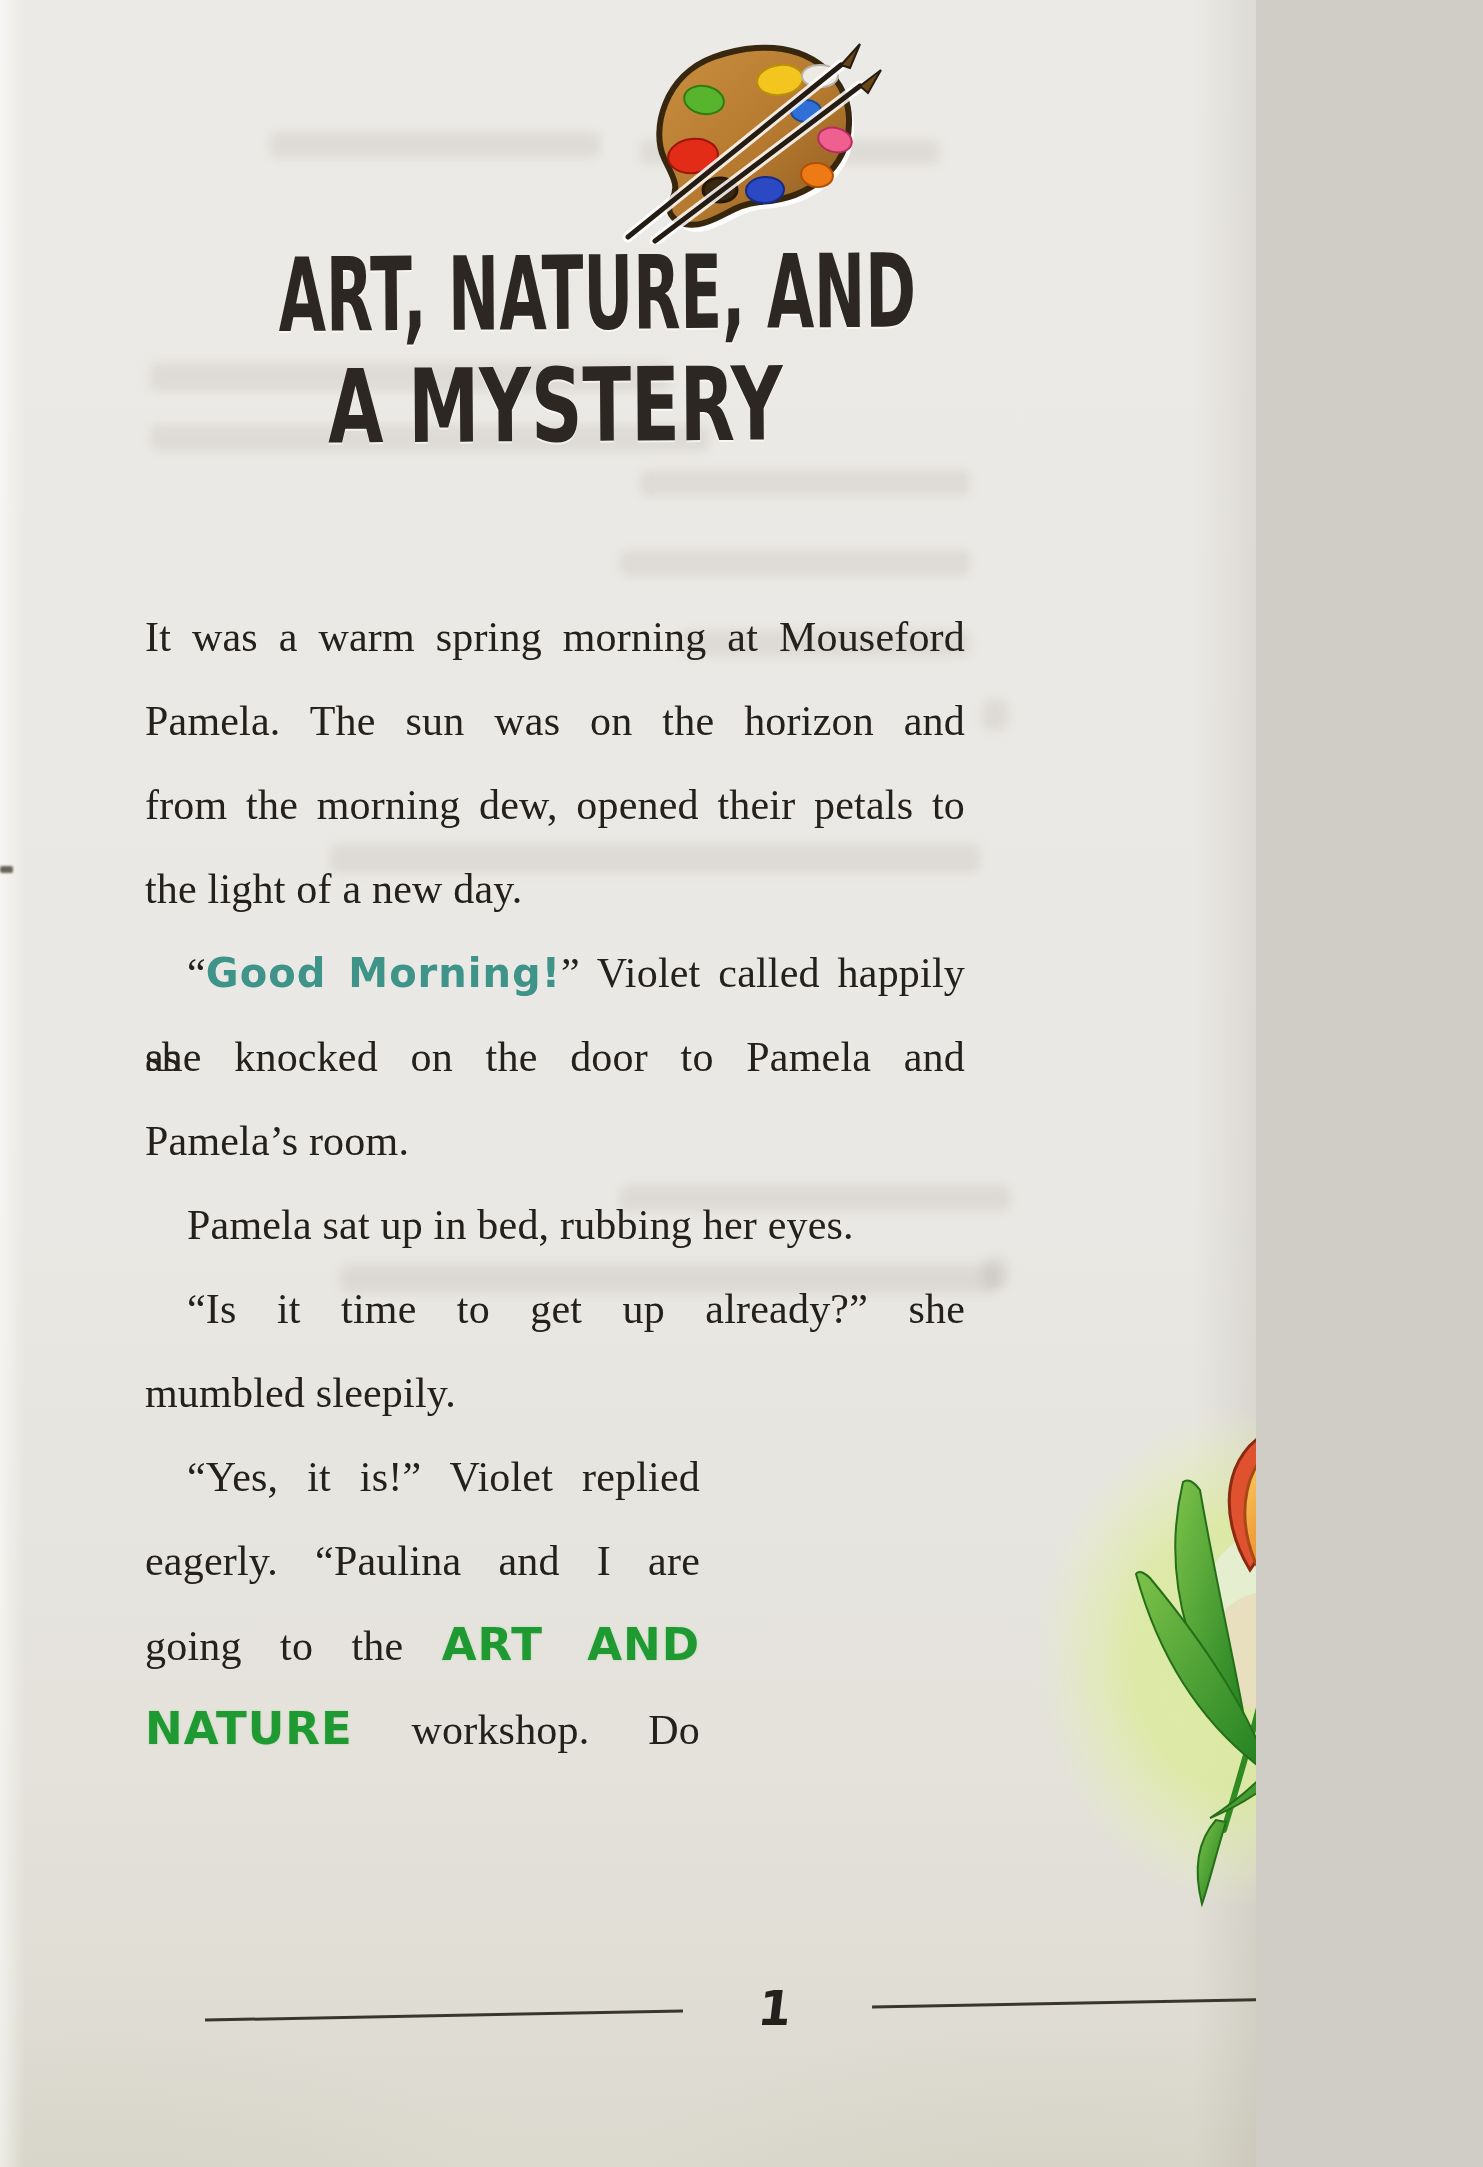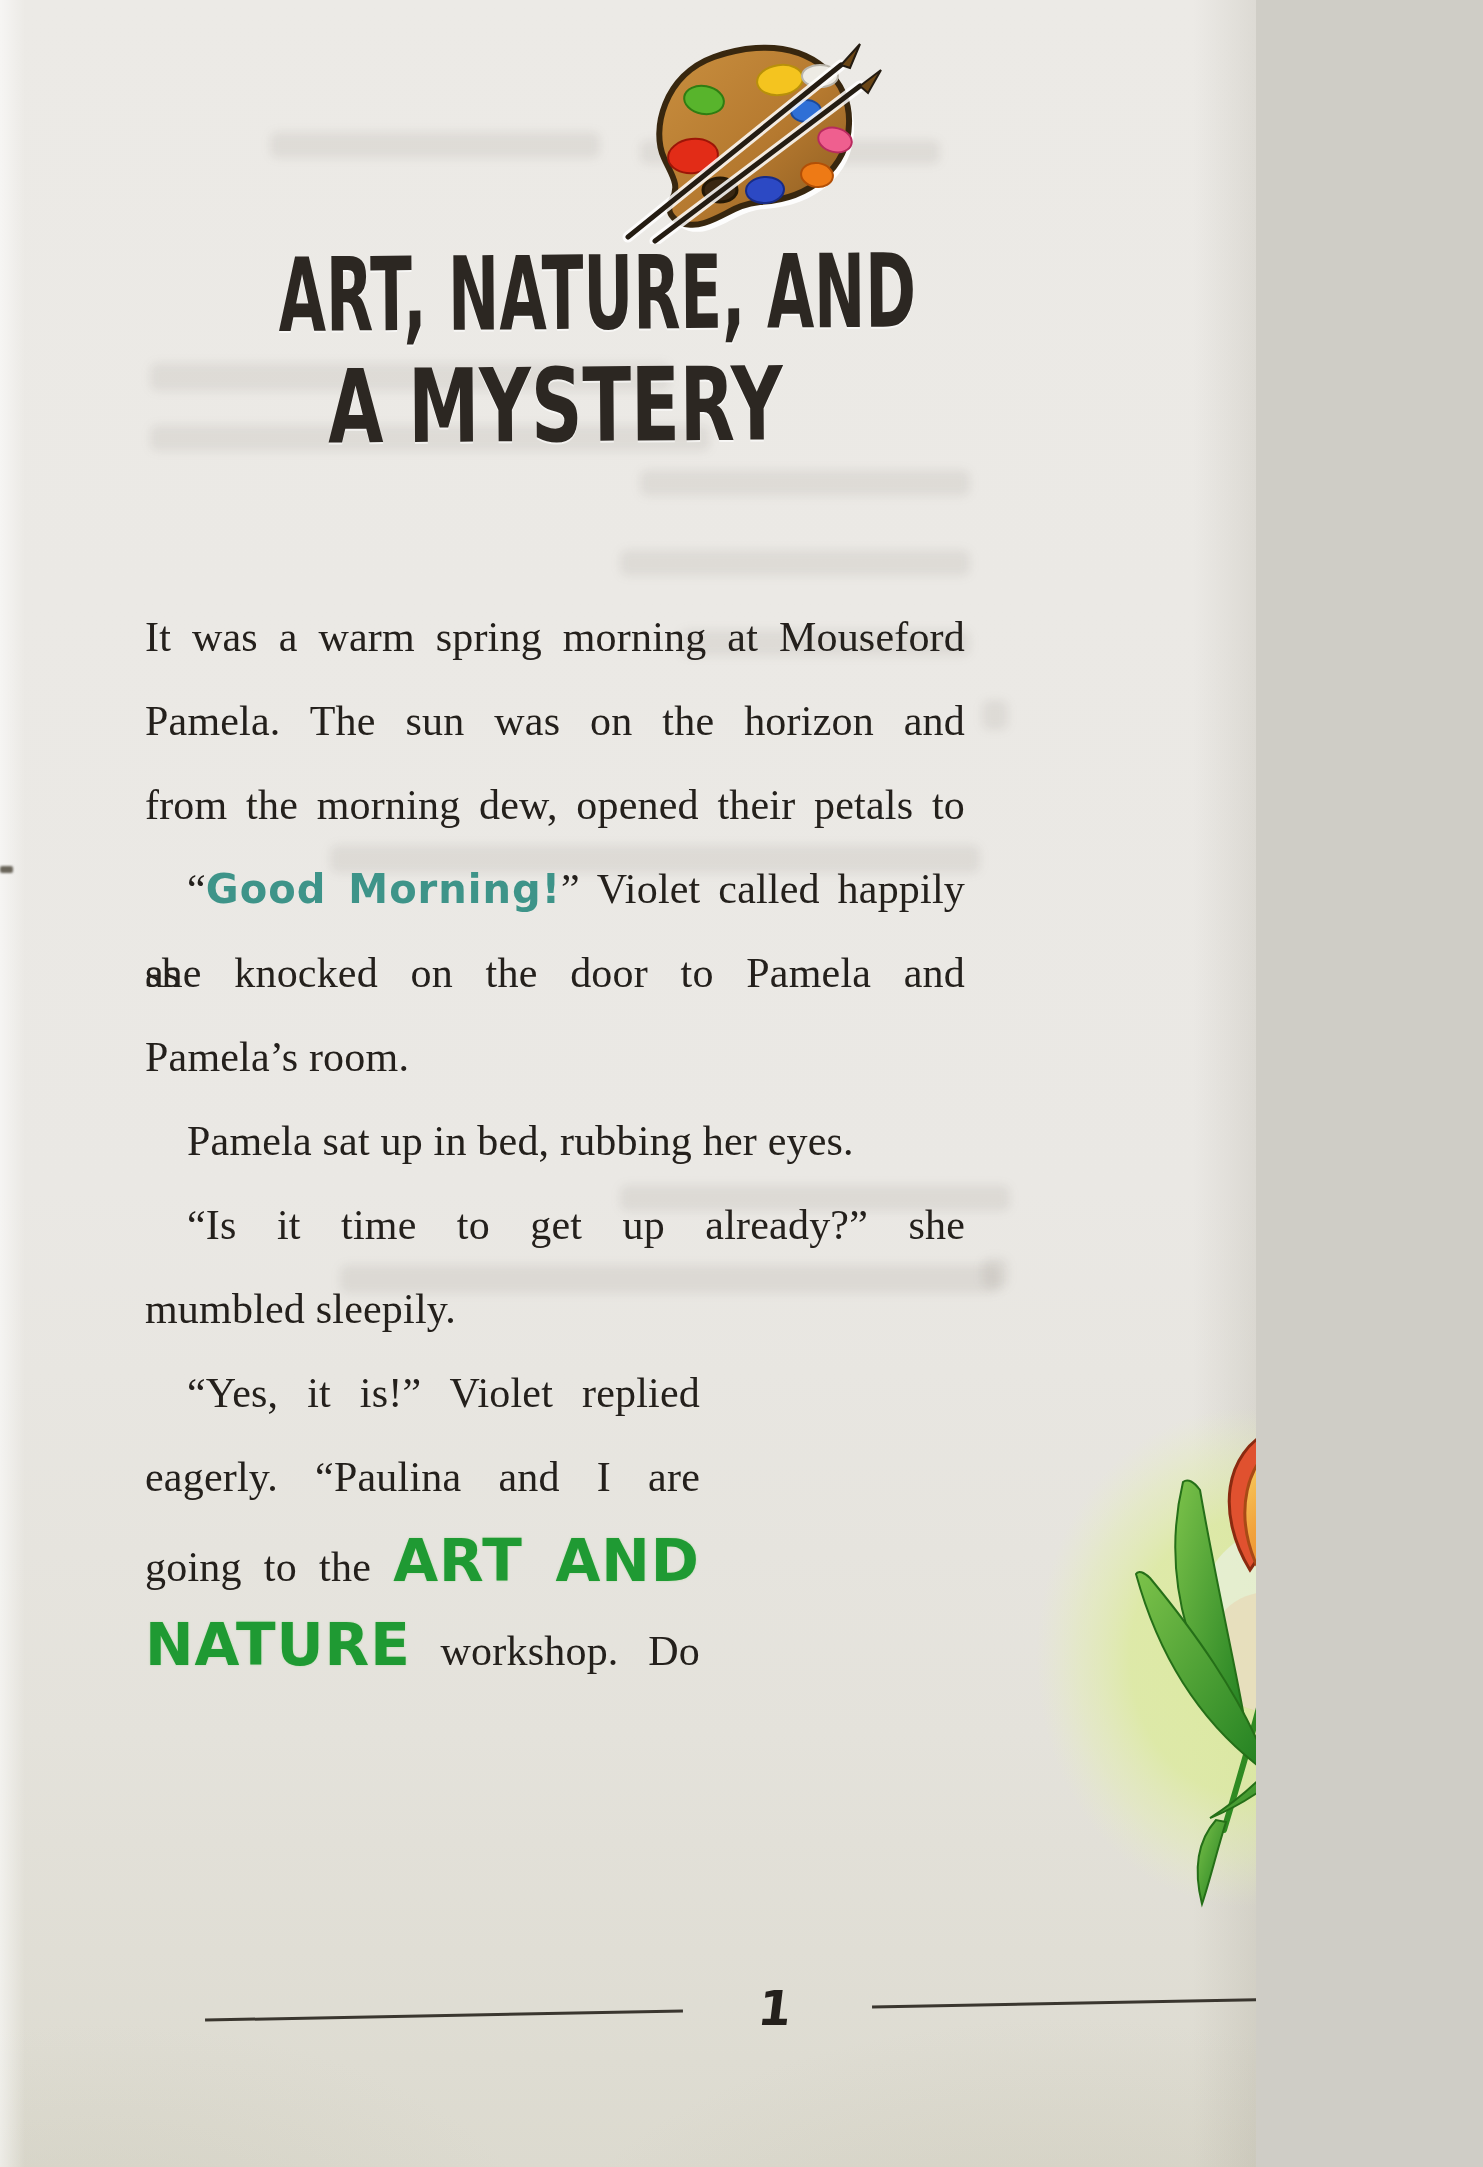--- a/index.html
+++ b/index.html
@@ -25,21 +25,21 @@
   .t1{font-size:102px;transform:scaleX(0.60);}
   .t2{font-size:102px;transform:scaleX(0.70);}
   
   .body-text{position:absolute;left:145px;top:595px;width:820px;}
   .line{height:84px;line-height:84px;font-size:42px;color:var(--ink);
     letter-spacing:0.2px;white-space:normal;}
   .just{text-align:justify;text-align-last:justify;}
   .ind{text-indent:42px;}
   .teal{font-family:"DejaVu Sans",sans-serif;font-weight:bold;font-size:40px;
     color:var(--teal);letter-spacing:1px;}
-  .green{font-family:"DejaVu Sans",sans-serif;font-weight:bold;font-size:58px;
+  .green{font-family:"DejaVu Sans",sans-serif;font-weight:bold;font-size:45px;
     color:var(--green);letter-spacing:1px;text-shadow:0 0 2px rgba(110,200,90,0.45);}
   .flower-spacer{float:right;width:265px;height:420px;}
   
   .flower-wrap{position:absolute;left:1018px;top:1392px;width:465px;height:530px;}
   
   .rule{position:absolute;height:3px;background:var(--rule);}
   .rule-left{left:205px;top:2014px;width:478px;transform:rotate(-1.1deg);}
   .rule-right{left:872px;top:2001px;width:478px;transform:rotate(-1.1deg);}
   .page-num{position:absolute;left:740px;top:1978px;width:70px;height:60px;line-height:60px;
     text-align:center;font-family:"DejaVu Sans",sans-serif;font-size:48px;font-weight:600;
@@ -107,20 +107,21 @@
 
   <div class="title">
     <div class="t-line t1">ART, NATURE, AND</div>
     <div class="t-line t2">A MYSTERY</div>
   </div>
 
   <div class="body-text">
       <div class="line just"><span>It was a warm spring morning at Mouseford</span></div>
       <div class="line just"><span>Pamela. The sun was on the horizon and</span></div>
       <div class="line just"><span>from the morning dew, opened their petals to</span></div>
+      <div class="line"><span>the light of a new day.</span></div>
       <div class="line just ind"><span>“</span><span class="teal">Good Morning!</span><span>” Violet called happily as</span></div>
       <div class="line just"><span>she knocked on the door to Pamela and</span></div>
       <div class="line"><span>Pamela’s room.</span></div>
       <div class="line ind"><span>Pamela sat up in bed, rubbing her eyes.</span></div>
       <div class="line just ind"><span>“Is it time to get up already?” she</span></div>
       <div class="line"><span>mumbled sleepily.</span></div>
       <div class="flower-spacer"></div>
       <div class="line just ind"><span>“Yes, it is!” Violet replied</span></div>
       <div class="line just"><span>eagerly. “Paulina and I are</span></div>
       <div class="line just"><span>going to the </span><span class="green">ART AND</span></div>

